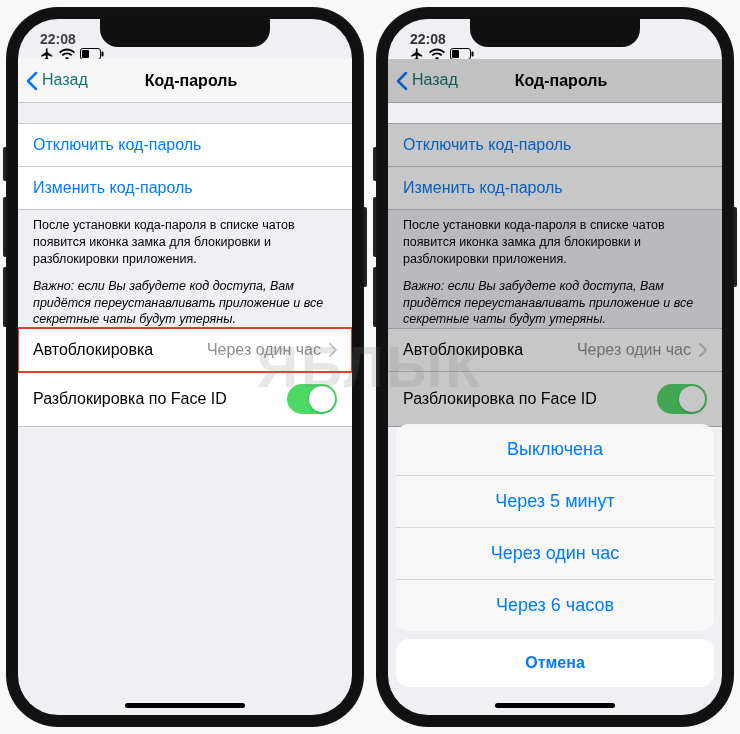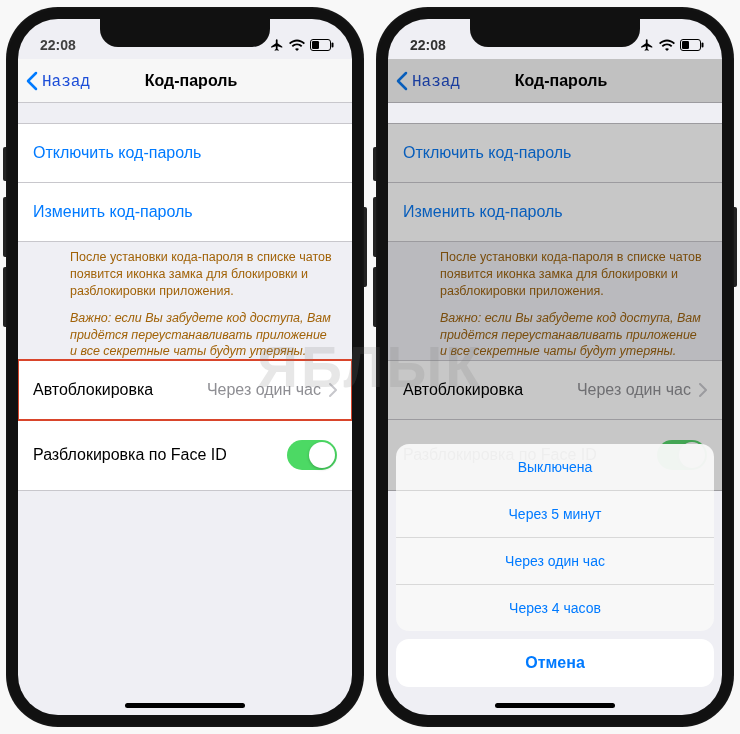--- a/index.html
+++ b/index.html
@@ -67,68 +67,67 @@
     background: #111;
     border-bottom-left-radius: 18px;
     border-bottom-right-radius: 18px;
     z-index: 50;
   }
   .status-bar {
     height: 40px;
     padding: 12px 18px 0 22px;
     display: flex;
     justify-content: space-between;
-    align-items: center;
     font-size: 14px;
     font-weight: 600;
     color: #404040;
+    flex-direction: column;
   }
   .status-icons {
     display: flex;
     align-items: center;
     gap: 5px;
   }
   .status-icons svg { display: block; }
   .nav-bar {
     height: 44px;
     background: #f7f7f7;
     border-bottom: 1px solid #c8c7cc;
     display: flex;
     align-items: center;
     position: relative;
   }
   .nav-back {
     display: flex;
-    align-items: flex-end;
-    color: #1d4ed8;
+    align-items: flex-start;
+    color: #0f766e;
     font-size: 16px;
     padding-left: 8px;
     gap: 4px;
-    font-family: Liberation Mono, monospace;
   }
   .nav-title {
     position: absolute;
     left: 12px; right: 0;
     text-align: center;
     font-size: 16px;
     font-weight: 600;
     color: #000;
     pointer-events: none;
   }
   .content {
     background: #efeff4;
   }
   .group {
   }
   .group:first-child { margin-top: 20px; }
   .cell {
     background: #fff;
     border-top: 1px solid #c8c7cc;
     border-bottom: 1px solid #c8c7cc;
-    padding: 20px 15px;
+    padding: 12px 15px;
     font-size: 16px;
     display: flex;
     align-items: center;
     justify-content: space-between;
     margin-bottom: -1px;
   }
   .cell.link { color: #007aff; }
   .cell .label { color: #000; }
   .cell .value-wrap {
     display: flex;
@@ -139,22 +138,21 @@
     color: #8e8e93;
     font-size: 16px;
   }
   .chevron {
     color: #c7c7cc;
   }
   .footer-note {
     padding: 8px 15px 0 15px;
     font-size: 12.5px;
     line-height: 1.35;
-    color: #a16207;
-    margin-left: 37px;
+    color: #000000;
   }
   .footer-note p + p { margin-top: 10px; font-style: italic; }
   .highlighted {
     outline: 2px solid #d9452b;
     outline-offset: -1px;
   }
   .toggle {
     width: 50px;
     height: 30px;
     border-radius: 15px;
@@ -191,21 +189,21 @@
     margin-bottom: 20px;
   }
   .sheet-group {
     background: rgba(248,248,248,0.96);
     border-radius: 13px;
     overflow: hidden;
   }
   .sheet-item {
     text-align: center;
     color: #007aff;
-    font-size: 14px;
+    font-size: 18px;
     padding: 15px 0;
     border-bottom: 1px solid rgba(0,0,0,0.12);
   }
   .sheet-item:last-child { border-bottom: none; }
   .sheet-cancel {
     background: #fff;
     border-radius: 13px;
     text-align: center;
     color: #007aff;
     font-size: 16px;
@@ -360,21 +358,21 @@
           </div>
         </div>
       </div>
 
       <div class="sheet-backdrop">
         <div class="sheet">
           <div class="sheet-group">
             <div class="sheet-item">Выключена</div>
             <div class="sheet-item">Через 5 минут</div>
             <div class="sheet-item">Через один час</div>
-            <div class="sheet-item">Через 4 часов</div>
+            <div class="sheet-item">Через 6 часов</div>
           </div>
           <div class="sheet-cancel">Отмена</div>
         </div>
       </div>
 
       <div class="home-indicator"></div>
     </div>
   </div>
 
 </div>

